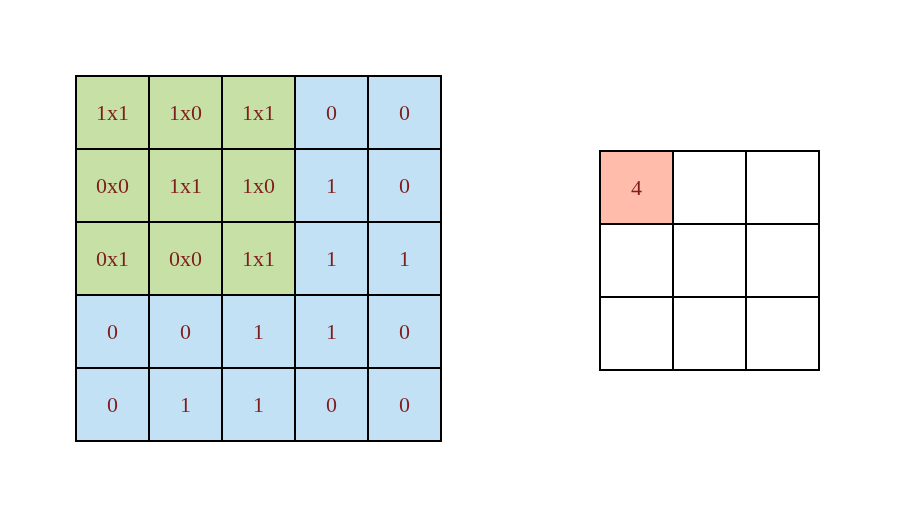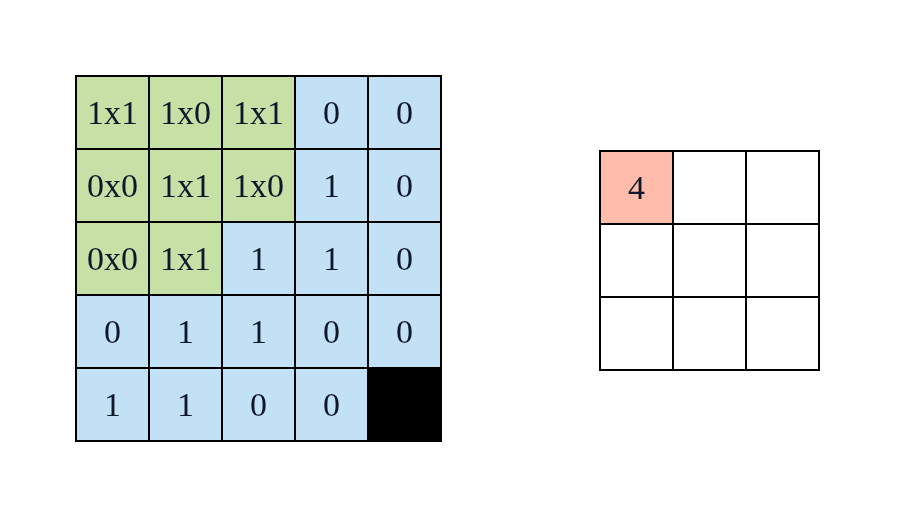--- a/index.html
+++ b/index.html
@@ -27,22 +27,22 @@
     left: 599px;
     top: 150px;
     grid-template-columns: repeat(3, 73px);
     grid-template-rows: repeat(3, 73px);
   }
   .cell {
     border: 1px solid #000000;
     display: flex;
     align-items: center;
     justify-content: center;
-    font-size: 34px;
-    color: #0f172a;
+    font-size: 22px;
+    color: #7f1d1d;
     line-height: 1;
     user-select: none;
   }
   .cell.k { background: #c6e0a5; } 
   .cell.b { background: #c3e1f5; } 
   .cell.r { background: #ffbcab; } 
   .cell.w { background: #ffffff; } 
 </style>
 </head>
 <body>
@@ -56,20 +56,21 @@
     <div class="cell k">1x1</div>
     <div class="cell b">0</div>
     <div class="cell b">0</div>
 
     <div class="cell k">0x0</div>
     <div class="cell k">1x1</div>
     <div class="cell k">1x0</div>
     <div class="cell b">1</div>
     <div class="cell b">0</div>
 
+    <div class="cell k">0x1</div>
     <div class="cell k">0x0</div>
     <div class="cell k">1x1</div>
     <div class="cell b">1</div>
     <div class="cell b">1</div>
 
     <div class="cell b">0</div>
     <div class="cell b">0</div>
     <div class="cell b">1</div>
     <div class="cell b">1</div>
     <div class="cell b">0</div>

